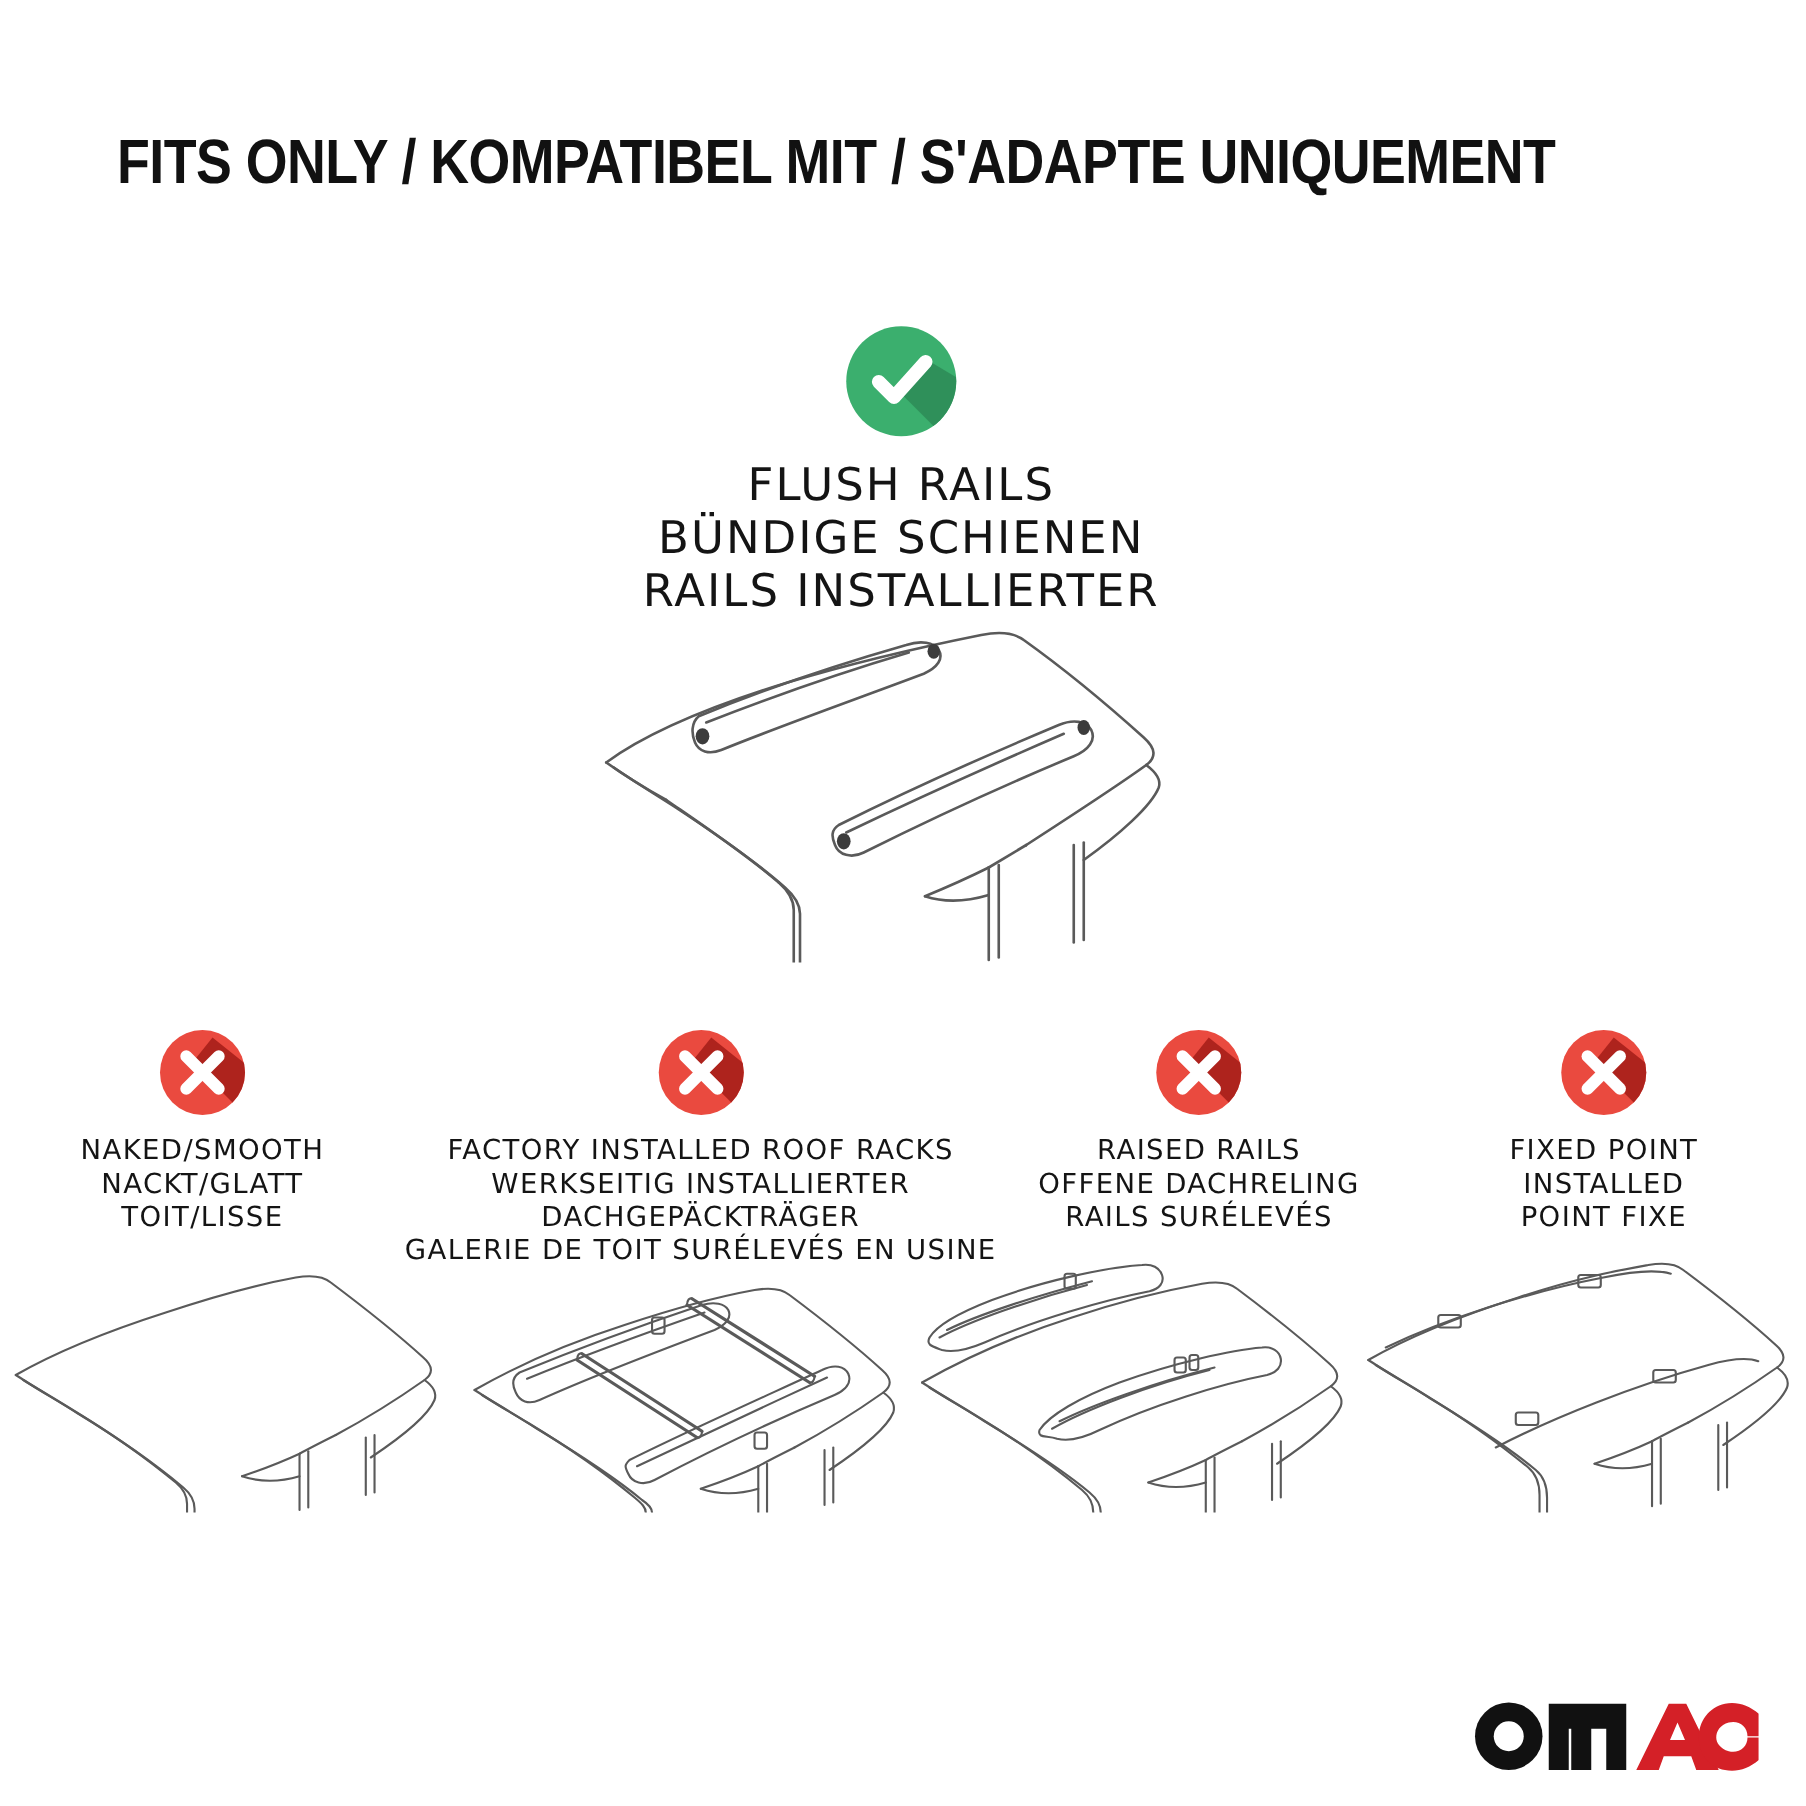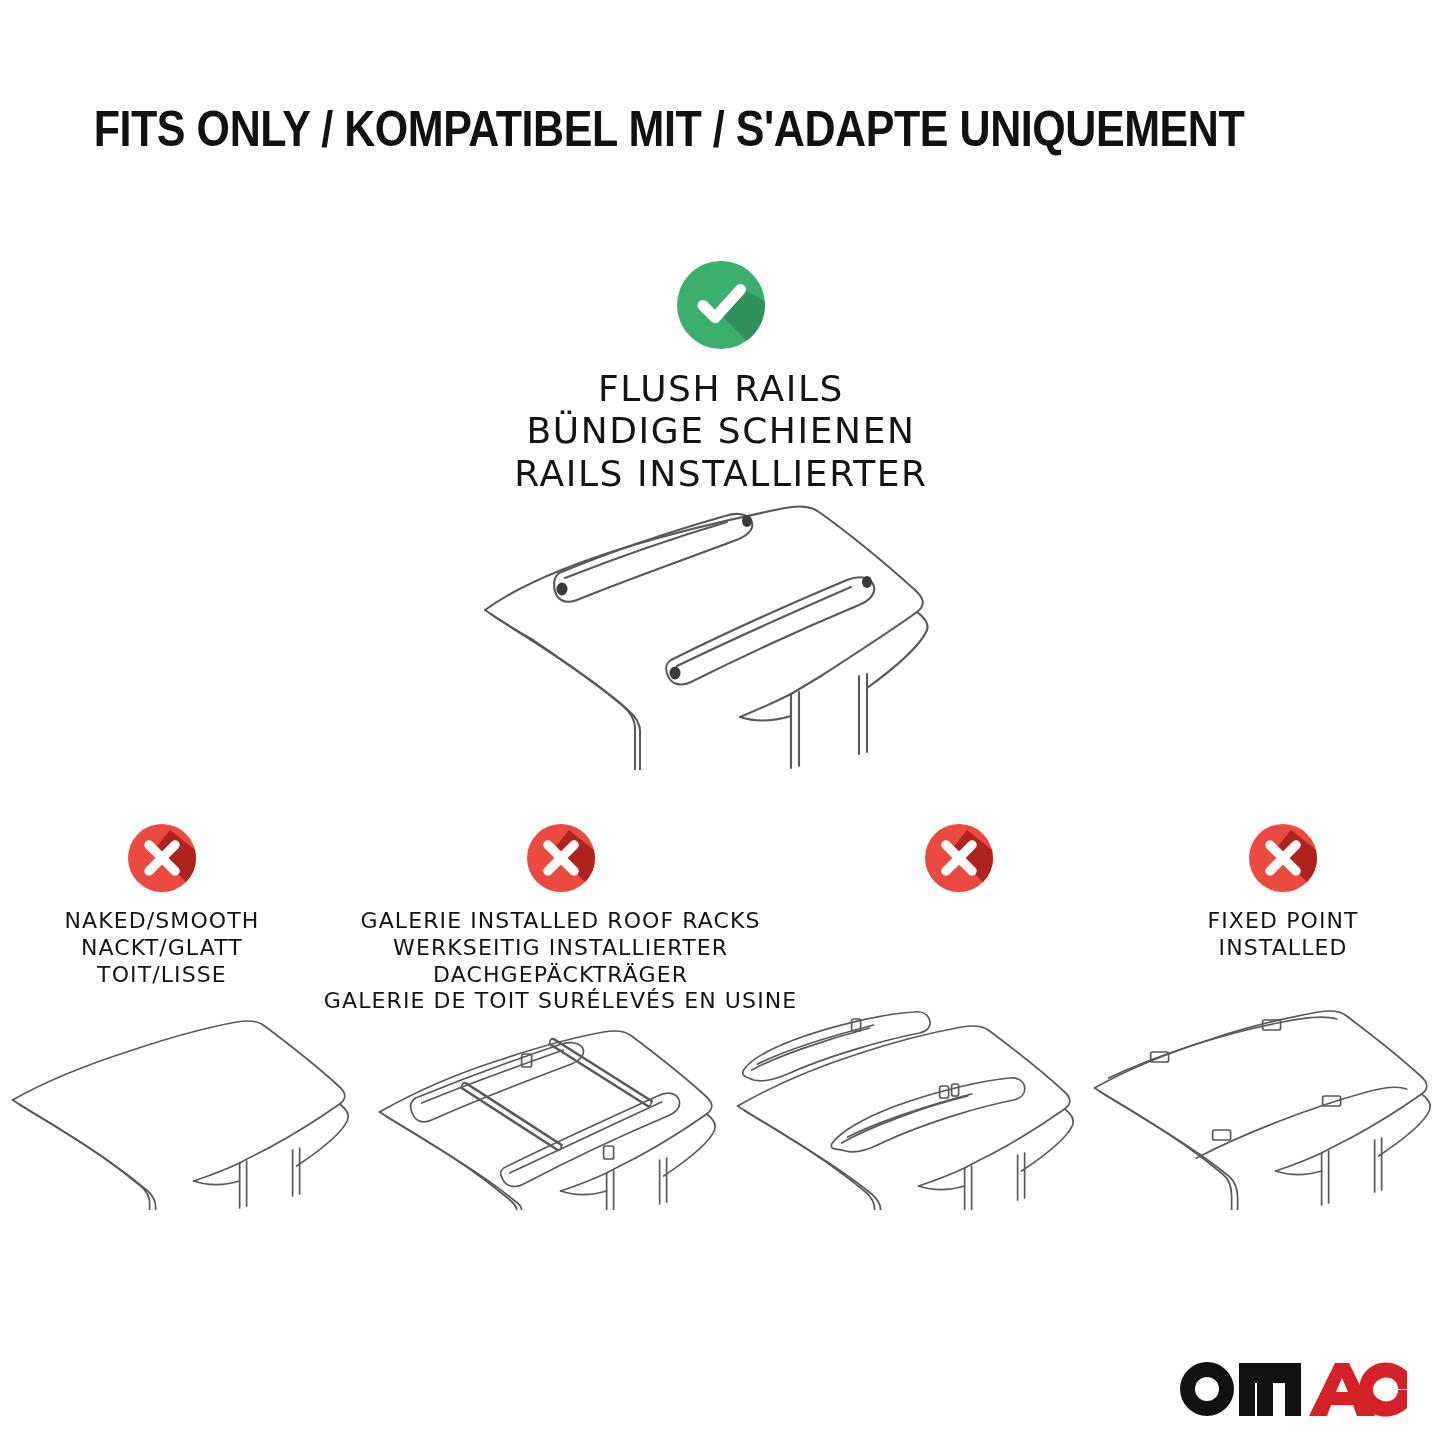--- a/index.html
+++ b/index.html
@@ -241,21 +241,21 @@
         <g clip-path="url(#cx2)">
           <path d="M30 30 L76 76 L76 34 L46 10 Z" fill="#A8201A" opacity="0.92"></path>
         </g>
         <g stroke="#ffffff" stroke-width="9.5" stroke-linecap="round">
           <line x1="25" y1="25" x2="51" y2="51"></line>
           <line x1="51" y1="25" x2="25" y2="51"></line>
         </g>
       </svg>
     </div>
     <div class="col-labels">
-      <span class="l">GALERIE INSTALLED ROOF RACKS</span>
+      <span class="l">FACTORY INSTALLED ROOF RACKS</span>
       <span class="l">WERKSEITIG INSTALLIERTER</span>
       <span class="l">DACHGEPÄCKTRÄGER</span>
       <span class="l">GALERIE DE TOIT SURÉLEVÉS EN USINE</span>
     </div>
   </div>
 
   <div class="col">
     <div class="x-badge">
       <svg viewBox="0 0 76 76" width="76" height="76" aria-hidden="true">
         <defs>
@@ -266,20 +266,25 @@
         <circle cx="38" cy="38" r="34" fill="#EA4A3F"></circle>
         <g clip-path="url(#cx3)">
           <path d="M30 30 L76 76 L76 34 L46 10 Z" fill="#A8201A" opacity="0.92"></path>
         </g>
         <g stroke="#ffffff" stroke-width="9.5" stroke-linecap="round">
           <line x1="25" y1="25" x2="51" y2="51"></line>
           <line x1="51" y1="25" x2="25" y2="51"></line>
         </g>
       </svg>
     </div>
+    <div class="col-labels">
+      <span class="l">RAISED RAILS</span>
+      <span class="l">OFFENE DACHRELING</span>
+      <span class="l">RAILS SURÉLEVÉS</span>
+    </div>
   </div>
 
   <div class="col">
     <div class="x-badge">
       <svg viewBox="0 0 76 76" width="76" height="76" aria-hidden="true">
         <defs>
             <clipPath id="cx4">
               <circle cx="38" cy="38" r="34"></circle>
             </clipPath>
           </defs>
@@ -289,20 +294,21 @@
         </g>
         <g stroke="#ffffff" stroke-width="9.5" stroke-linecap="round">
           <line x1="25" y1="25" x2="51" y2="51"></line>
           <line x1="51" y1="25" x2="25" y2="51"></line>
         </g>
       </svg>
     </div>
     <div class="col-labels">
       <span class="l">FIXED POINT</span>
       <span class="l">INSTALLED</span>
+      <span class="l">POINT FIXE</span>
     </div>
   </div>
 </div>
 
 <div class="art-row">
 
   <div class="art-cell">
     <svg viewBox="0 0 360 210" aria-hidden="true">
       <g fill="none" stroke="#5a5a5a" stroke-width="1.7" stroke-linecap="round" stroke-linejoin="round">
         <path d="M12 100 C40 84 82 66 132 50 C180 34 214 26 236 22

